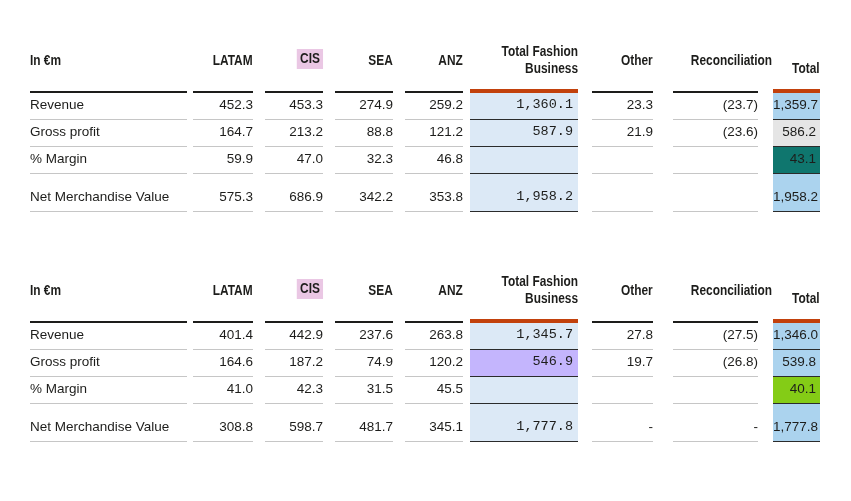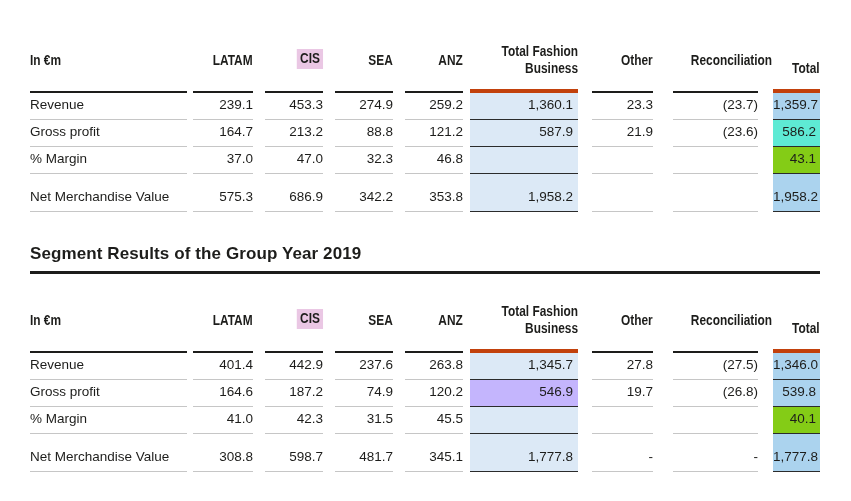--- a/index.html
+++ b/index.html
@@ -84,20 +84,21 @@
   }
   .tbl tbody td.label-col {
     text-align: left;
     padding-right: 6px;
   }
   .tbl tbody tr { height: 27px; }
   .tbl tbody tr.tall { height: 38px; }
   .tbl tbody td.bl {
     border-bottom: 1px solid #2b2b2b;
     padding-right: 5px;
+    font-family: Liberation Mono, monospace;
   }
   .tbl tbody td.bm {
     border-bottom: 1px solid #2b2b2b;
     padding-right: 4px;
   }
 </style>
 </head>
 <body>
 
 <div class="page">
@@ -141,21 +142,21 @@
             <th class="gap"></th>
             <th><span class="hdr">Reconciliation</span></th>
             <th class="gap"></th>
             <th class="bm-h"><span class="hdr">Total</span></th>
           </tr>
         </thead>
         <tbody>
           <tr>
             <td class="label-col">Revenue</td>
             <td class="gap"></td>
-            <td>239.1</td>
+            <td>452.3</td>
             <td class="gap"></td>
             <td>453.3</td>
             <td class="gap"></td>
             <td>274.9</td>
             <td class="gap"></td>
             <td>259.2</td>
             <td class="gap"></td>
             <td class="bl" style="background: rgb(220, 233, 246);">1,360.1</td>
             <td class="gap"></td>
             <td>23.3</td>
@@ -174,40 +175,40 @@
             <td>88.8</td>
             <td class="gap"></td>
             <td>121.2</td>
             <td class="gap"></td>
             <td class="bl" style="background: rgb(220, 233, 246);">587.9</td>
             <td class="gap"></td>
             <td>21.9</td>
             <td class="gap"></td>
             <td>(23.6)</td>
             <td class="gap"></td>
-            <td class="bm" style="background: #5eead4; text-align: right;">586.2</td>
+            <td class="bm" style="background: #e5e5e5; text-align: right;">586.2</td>
           </tr>
           <tr>
             <td class="label-col">% Margin</td>
             <td class="gap"></td>
-            <td>37.0</td>
+            <td>59.9</td>
             <td class="gap"></td>
             <td>47.0</td>
             <td class="gap"></td>
             <td>32.3</td>
             <td class="gap"></td>
             <td>46.8</td>
             <td class="gap"></td>
             <td class="bl" style="background: rgb(220, 233, 246);"></td>
             <td class="gap"></td>
             <td></td>
             <td class="gap"></td>
             <td></td>
             <td class="gap"></td>
-            <td class="bm" style="background: #84cc16;">43.1</td>
+            <td class="bm" style="background: #0f766e;">43.1</td>
           </tr>
           <tr class="tall">
             <td class="label-col">Net Merchandise Value</td>
             <td class="gap"></td>
             <td>575.3</td>
             <td class="gap"></td>
             <td>686.9</td>
             <td class="gap"></td>
             <td>342.2</td>
             <td class="gap"></td>
@@ -219,21 +220,20 @@
             <td class="gap"></td>
             <td></td>
             <td class="gap"></td>
             <td class="bm" style="background: rgb(171, 211, 238);">1,958.2</td>
           </tr>
         </tbody>
       </table>
   </section>
 
   <section class="tbl-section">
-    <h2 class="tbl-title">Segment Results of the Group Year 2019</h2>
     <table class="tbl">
         <colgroup>
           <col style="width: 157px;">
           <col style="width: 6px;">
           <col style="width: 60px;">
           <col style="width: 12px;">
           <col style="width: 58px;">
           <col style="width: 12px;">
           <col style="width: 58px;">
           <col style="width: 12px;">

